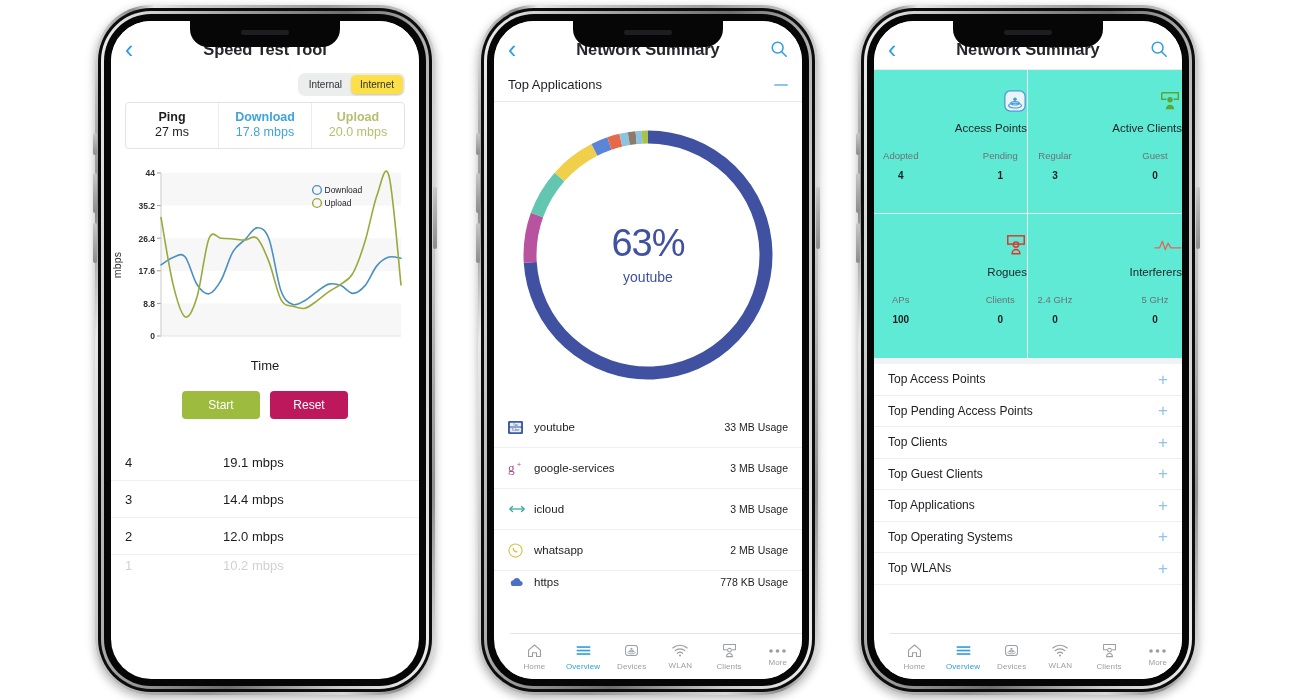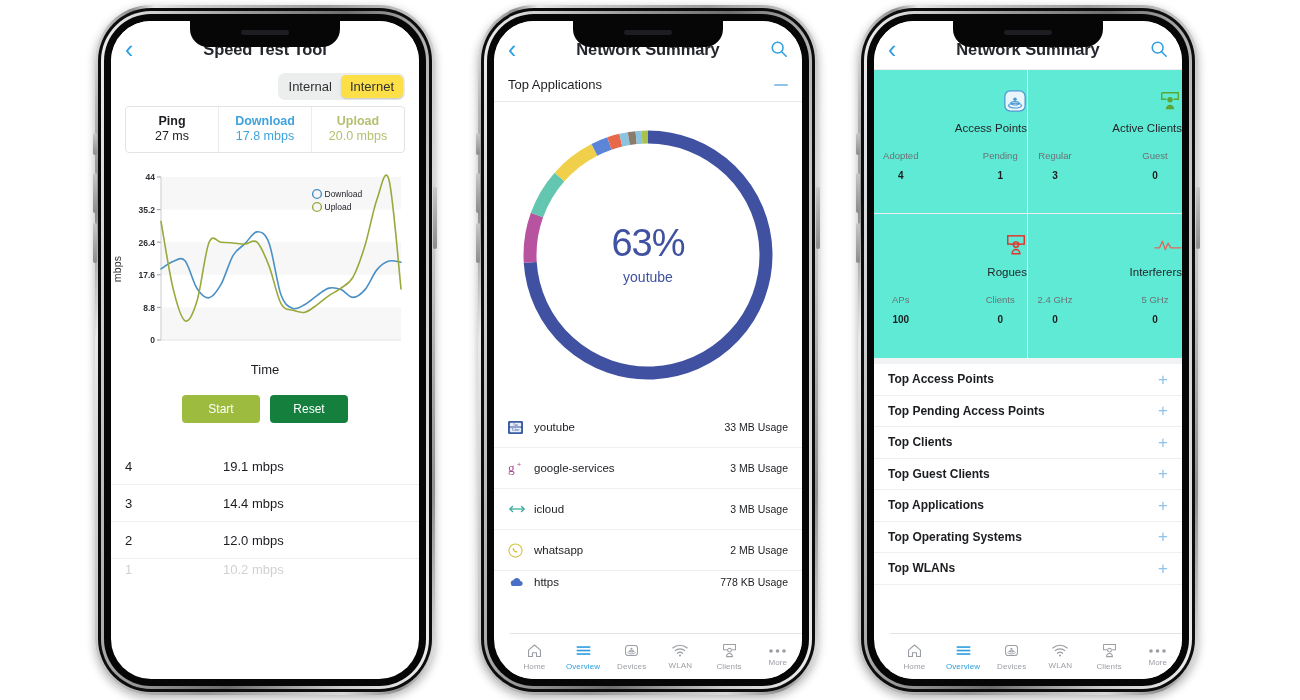--- a/index.html
+++ b/index.html
@@ -72,42 +72,42 @@
            display:flex; align-items:center; z-index:20; }
   .tab{ flex:1; display:flex; flex-direction:column; align-items:center; gap:3px; cursor:pointer;}
   .tab .tlabel{ font-size:8px; color:#9a9da3; letter-spacing:.1px;}
   .tab.active .tlabel{ color:#2f9fe0; }
   .tab svg{ display:block; }
 
   
   .p1 .screen{ background:#fff; }
   .segwrap{ display:flex; justify-content:flex-end; padding:4px 14px 6px 14px; }
   .seg{ display:flex; background:#eceded; border-radius:7px; padding:2px; }
-  .seg div{ font-size:13px; padding:4px 9px; border-radius:5px; color:#2c2f33; cursor:pointer; }
+  .seg div{ font-size:10px; padding:4px 9px; border-radius:5px; color:#2c2f33; cursor:pointer; }
   .seg div.on{ background:#fde047; box-shadow:0 1px 2px rgba(0,0,0,.16); }
 
   .statbox{ margin:0 14px; border:1px solid #e2e3e5; border-radius:4px; display:flex; }
   .statcell{ flex:1; text-align:center; padding:7px 2px 9px; }
   .statcell + .statcell{ border-left:1px solid #ececee; }
   .stitle{ font-size:12.5px; font-weight:700; margin-bottom:1px; }
   .sval{ font-size:12.5px; }
   .c-dark{ color:#1b1d21; } .c-blue{ color:#3fa3dd; } .c-olive{ color:#b6bf6f; }
 
   .chartbox{ position:relative; margin:14px 10px 0 10px; height:195px; }
   .chartbox .ylab{
     position:absolute; left:-4px; top:96px; transform:rotate(-90deg) translateX(-50%);
     transform-origin:left center; font-size:10.5px; color:#2c2f33; letter-spacing:.2px;
   }
   .xlab{ text-align:center; font-size:13px; color:#1b1d21; margin-top:0; }
 
   .btnrow{ display:flex; justify-content:center; gap:10px; margin-top:18px; }
   .gbtn{ width:78px; height:28px; border-radius:4px; color:#fff; font-size:12px;
          display:flex; align-items:center; justify-content:center; cursor:pointer;}
   .gbtn.start{ background:#9cbb3f; }
-  .gbtn.reset{ background:#15803d; }
+  .gbtn.reset{ background:#be185d; }
 
   .resultlist{ margin-top:25px; }
   .rrow{ display:flex; align-items:center; padding:0 14px; height:37px;
          border-bottom:1px solid #eeeff0; font-size:13px; color:#1b1d21; }
   .rrow .ridx{ width:72px; }
   .rrow .rval{ flex:1; text-align:left; padding-left:26px; }
   .rrow.partial{ height:20px; overflow:hidden; color:#cfd1d3; border-bottom:none;}
 
   
   .sechdr{ display:flex; align-items:center; justify-content:space-between;
@@ -138,21 +138,21 @@
   .cicon{ height:30px; display:flex; align-items:center; justify-content:center; }
   .ctitle{ font-size:11.5px; color:#24262b; margin-top:6px; }
   .cmetrics{ display:flex; width:100%; margin-top:16px;gap:46px; }
   .cm{ flex:1; text-align:center; }
   .cmlab{ font-size:9.5px; color:#6d7076; }
   .cmval{ font-size:10px; color:#1b1d21; margin-top:9px; font-weight:700; }
 
   .toplist{ border-top:6px solid #f1f2f3; }
   .trow{ display:flex; align-items:center; justify-content:space-between;
          height:31.5px; padding:0 14px; border-bottom:1px solid #eeeff0; cursor:pointer;}
-  .trow .tl{ font-size:12px; color:#1b1d21;font-weight:bold; }
+  .trow .tl{ font-size:12px; color:#1b1d21; }
   .plus{ color:#8fc3e8; font-size:17px; line-height:1; font-weight:300; }
 </style>
 </head>
 <body>
 
 <div class="stage">
 
   <div class="phone p1">
     <div class="frame-outer"></div>
     <div class="frame-mid"></div>

